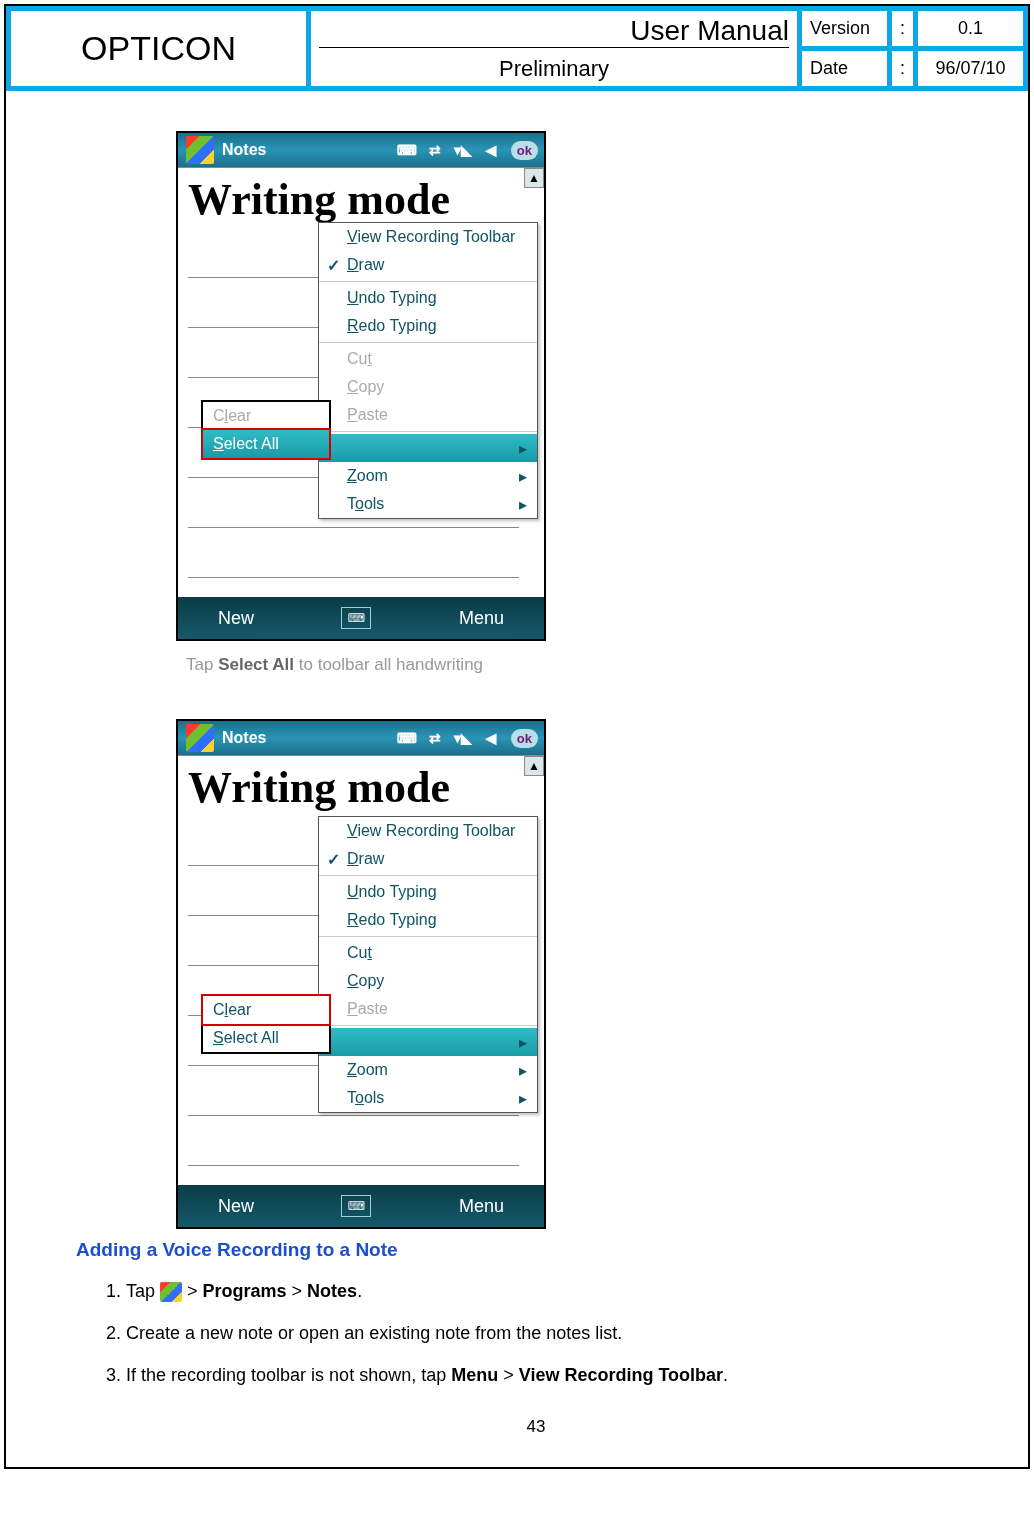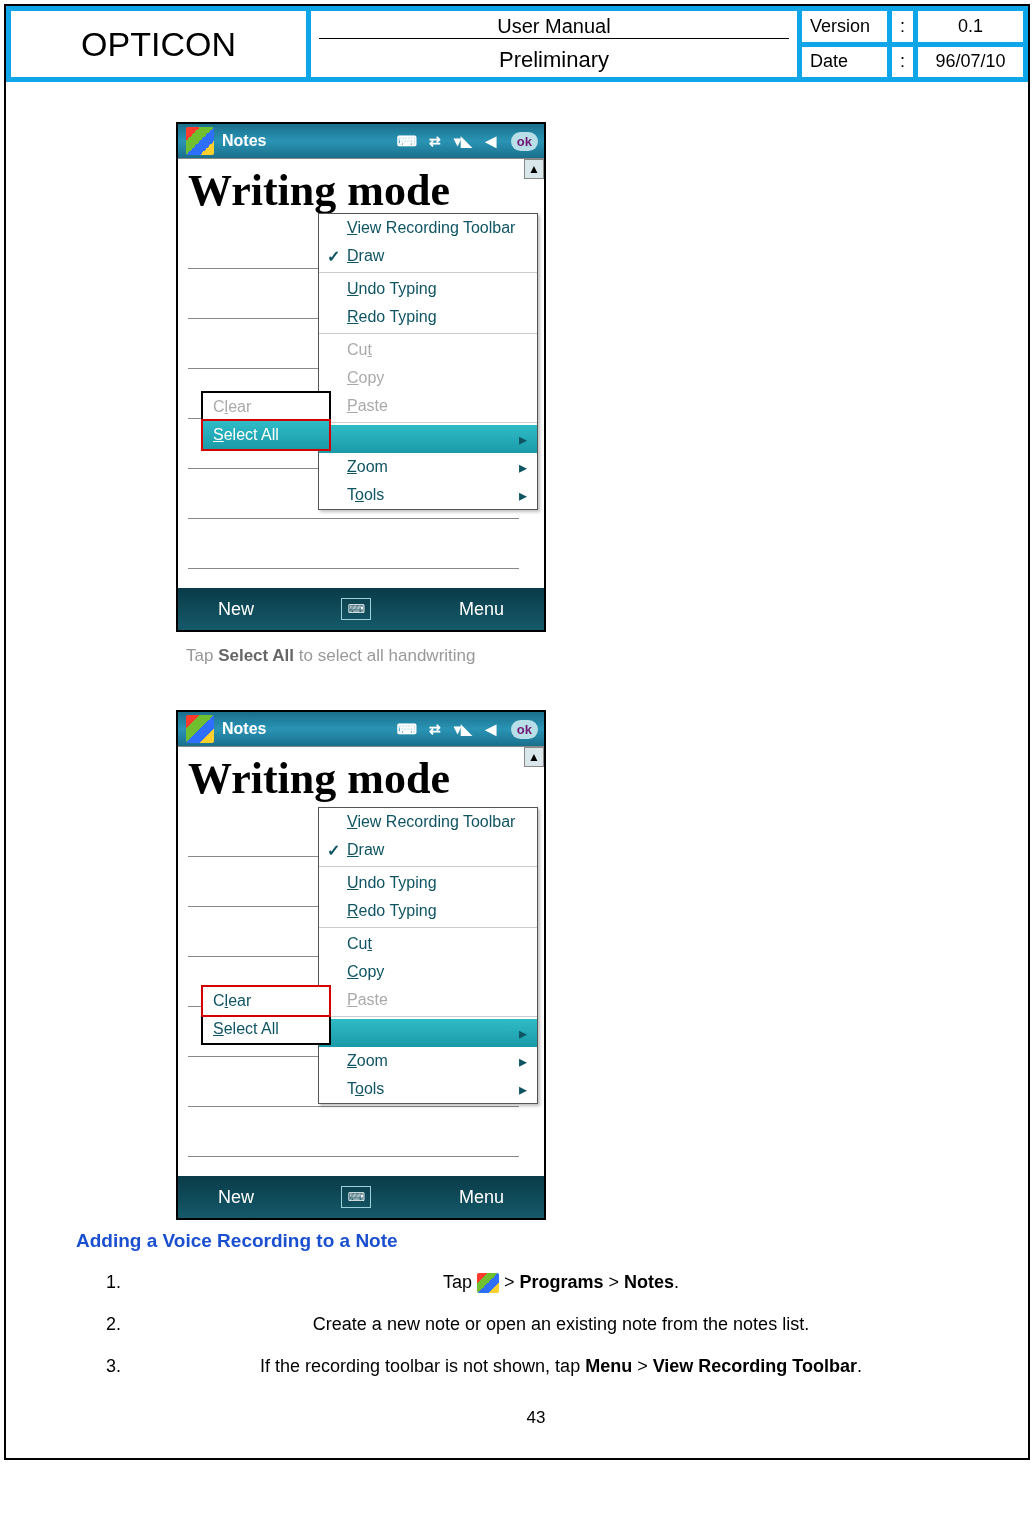--- a/index.html
+++ b/index.html
@@ -23,21 +23,21 @@
     padding: 4px 8px;
     vertical-align: middle;
   }
   .brand-cell {
     font-size: 34px;
     font-weight: normal;
     text-align: center;
     width: 300px;
   }
   .title-cell { text-align: center; }
-  .title-main { font-size: 20px; }
+  .title-main { font-size: 28px; text-align: right; }
   .title-sub { font-size: 22px; border-top:1px solid #000; padding-top:8px;}
   .meta-label { width: 90px; font-size: 18px; }
   .meta-colon { width: 20px; text-align: center; font-size:18px;}
   .meta-val { width: 110px; text-align: center; font-size:18px;}
   .content { padding: 30px 32px 10px 70px; }
 
   .screenshot-wrap {
     width: 370px;
     margin: 10px 0 10px 100px;
   }
@@ -164,21 +164,21 @@
     color:#1a4fd0;
     font-weight:bold;
     font-size:19px;
     margin: 10px 0 12px 0;
   }
   .steps {
     margin-left: 50px;
     font-size:18px;
     line-height:2.0;
   }
-  .steps li { margin-bottom:6px;text-align:center; }
+  .steps li { margin-bottom:6px; }
   .win-small {
     display:inline-block;
     width:22px;height:20px;
     background: linear-gradient(135deg,#ff3b2e 0 25%,#6fbf2e 25% 50%,#2e6fff 50% 75%,#ffcf2e 75% 100%);
     vertical-align:middle;
     border-radius:2px;
   }
   .page-number { text-align:center; font-size:17px; margin-top:24px; }
 </style>
 </head>
@@ -255,21 +255,21 @@
           </div>
         </div>
         <div class="softkeys">
           <span>New</span>
           <div class="kb">⌨</div>
           <span>Menu</span>
         </div>
       </div>
     </div>
     <div class="caption">
-      <span>Tap </span><b>Select All</b><span> to select all handwriting</span>
+      <span>Tap </span><b>Select All</b><span> to toolbar all handwriting</span>
     </div>
 
     <div class="screenshot-wrap">
       <div class="device-frame">
         <div class="titlebar">
           <div class="win-icon"></div>
           <span>Notes</span>
           <div class="spacer"></div>
           <div class="status-icon">⌨</div>
           <div class="status-icon">⇄</div>

